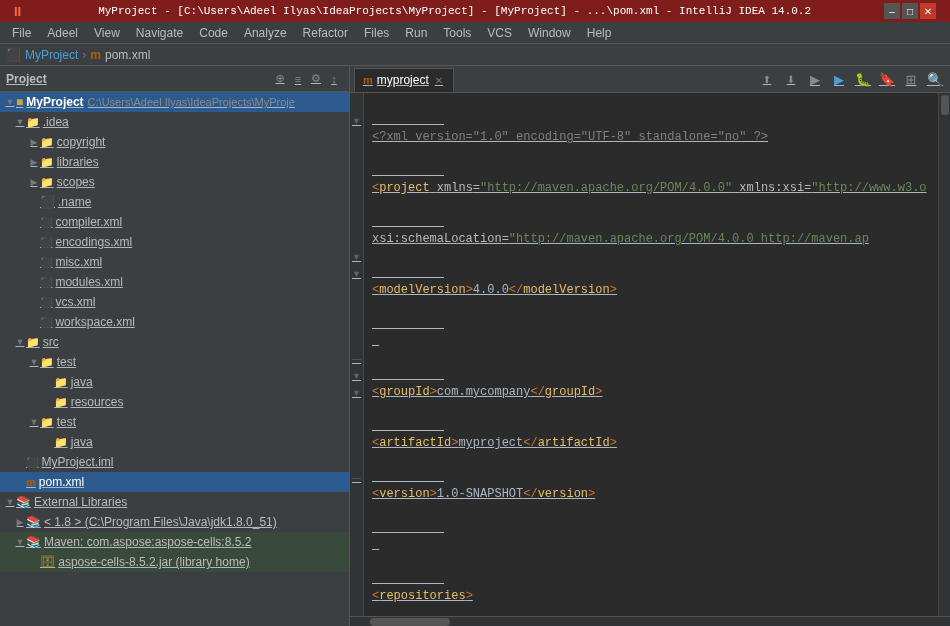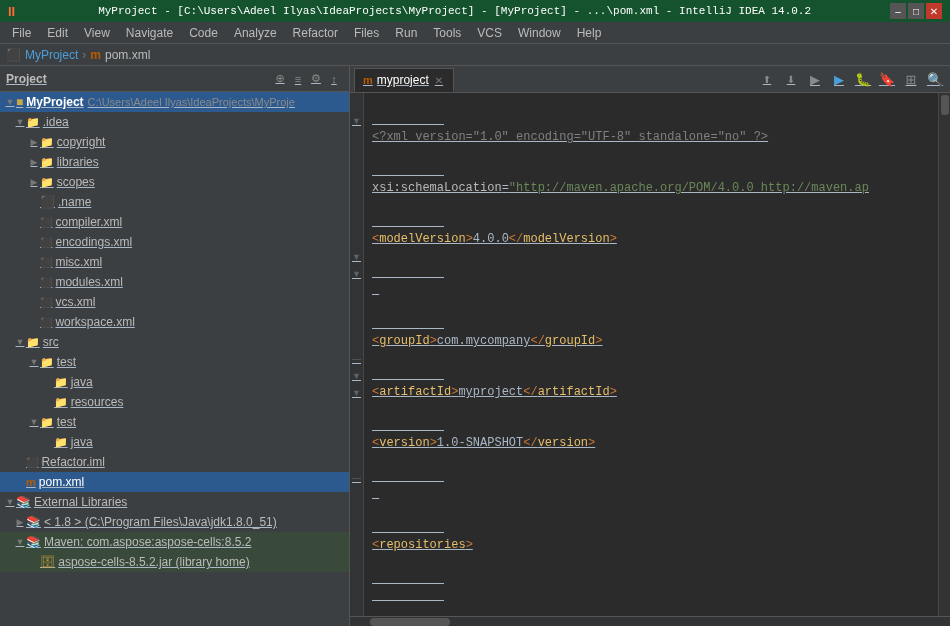--- a/index.html
+++ b/index.html
@@ -1,25 +1,25 @@
 <!DOCTYPE html>
 <html><head>
   <meta charset="utf-8">
   <style>
     * { margin: 0; padding: 0; box-sizing: border-box; }
     body { font-family: 'Segoe UI', Arial, sans-serif; font-size: 12px; background: #3c3f41; color: #a9b7c6; width: 950px; height: 626px; overflow: hidden; }
 
     
     #title-bar {
-      background: #14532d;
+      background: #7f1d1d;
       height: 22px;
       display: flex;
       align-items: center;
       justify-content: space-between;
-      padding: 0 8px;
+      padding: 0 14px;
       color: #fff;
       font-size: 12px;
     }
     #title-bar .title-text { flex: 1; text-align: center; font-size: 12px; }
     #title-bar .win-controls { display: flex; gap: 2px; }
     #title-bar .win-btn {
       width: 16px; height: 16px;
       display: flex; align-items: center; justify-content: center;
       font-size: 10px; cursor: pointer; color: #fff;
     }
@@ -258,21 +258,21 @@
   <span class="title-text" style="font-size:11px;font-family:Liberation Mono, monospace;">MyProject - [C:\Users\Adeel Ilyas\IdeaProjects\MyProject] - [MyProject] - ...\pom.xml - IntelliJ IDEA 14.0.2</span>
   <div class="win-controls">
     <div class="win-btn min">–</div>
     <div class="win-btn max">□</div>
     <div class="win-btn close">✕</div>
   </div>
 </div>
 
 <div id="menu-bar">
   <span class="menu-item">File</span>
-  <span class="menu-item">Edit</span>
+  <span class="menu-item">Adeel</span>
   <span class="menu-item">View</span>
   <span class="menu-item">Navigate</span>
   <span class="menu-item">Code</span>
   <span class="menu-item">Analyze</span>
   <span class="menu-item">Refactor</span>
   <span class="menu-item">Files</span>
   <span class="menu-item">Run</span>
   <span class="menu-item">Tools</span>
   <span class="menu-item">VCS</span>
   <span class="menu-item">Window</span>
@@ -406,21 +406,21 @@
 
       <div class="tree-item indent-3">
         <span class="arrow empty"></span>
         <span class="folder-icon blue">📁</span>
         <span>java</span>
       </div>
 
       <div class="tree-item indent-1">
         <span class="arrow empty"></span>
         <span style="color:#5b9bd5;margin-right:3px;font-size:10px;">⬛</span>
-        <span>Refactor.iml</span>
+        <span>MyProject.iml</span>
       </div>
 
       <div class="tree-item indent-1 pom-selected" style="background:#2d5a8e;color:#fff;">
         <span class="arrow empty"></span>
         <span style="color:#ba5a00;margin-right:3px;font-size:11px;font-weight:bold;">m</span>
         <span>pom.xml</span>
       </div>
 
       <div class="tree-item" style="padding-left:4px;">
         <span class="arrow down"></span>
@@ -498,20 +498,21 @@
           <div class="fold-mark"></div>
           <div class="fold-mark"></div>
           <div class="fold-mark"></div>
           <div class="fold-mark"></div>
           <div class="fold-mark">—</div>
           <div class="fold-mark"></div>
         </div>
 
         <div id="code-content" style="white-space:pre;overflow:auto;">
           <div class="code-line"><span class="xml-decl">&lt;?xml version="1.0" encoding="UTF-8" standalone="no" ?&gt;</span></div>
+          <div class="code-line"><span class="xml-bracket">&lt;</span><span class="xml-tag">project</span> <span class="xml-attr">xmlns</span>=<span class="xml-attr-val">"http://maven.apache.org/POM/4.0.0"</span> <span class="xml-attr">xmlns:xsi</span>=<span class="xml-attr-val">"http://www.w3.o</span></div>
           <div class="code-line">         <span class="xml-attr">xsi:schemaLocation</span>=<span class="xml-attr-val">"http://maven.apache.org/POM/4.0.0 http://maven.ap</span></div>
           <div class="code-line">    <span class="xml-bracket">&lt;</span><span class="xml-tag">modelVersion</span><span class="xml-bracket">&gt;</span><span class="xml-text">4.0.0</span><span class="xml-bracket">&lt;/</span><span class="xml-tag">modelVersion</span><span class="xml-bracket">&gt;</span></div>
           <div class="code-line">&nbsp;</div>
           <div class="code-line">    <span class="xml-bracket">&lt;</span><span class="xml-tag">groupId</span><span class="xml-bracket">&gt;</span><span class="xml-text">com.mycompany</span><span class="xml-bracket">&lt;/</span><span class="xml-tag">groupId</span><span class="xml-bracket">&gt;</span></div>
           <div class="code-line">    <span class="xml-bracket">&lt;</span><span class="xml-tag">artifactId</span><span class="xml-bracket">&gt;</span><span class="xml-text">myproject</span><span class="xml-bracket">&lt;/</span><span class="xml-tag">artifactId</span><span class="xml-bracket">&gt;</span></div>
           <div class="code-line">    <span class="xml-bracket">&lt;</span><span class="xml-tag">version</span><span class="xml-bracket">&gt;</span><span class="xml-text">1.0-SNAPSHOT</span><span class="xml-bracket">&lt;/</span><span class="xml-tag">version</span><span class="xml-bracket">&gt;</span></div>
           <div class="code-line">&nbsp;</div>
           <div class="code-line">    <span class="xml-bracket">&lt;</span><span class="xml-tag">repositories</span><span class="xml-bracket">&gt;</span></div>
           
           

